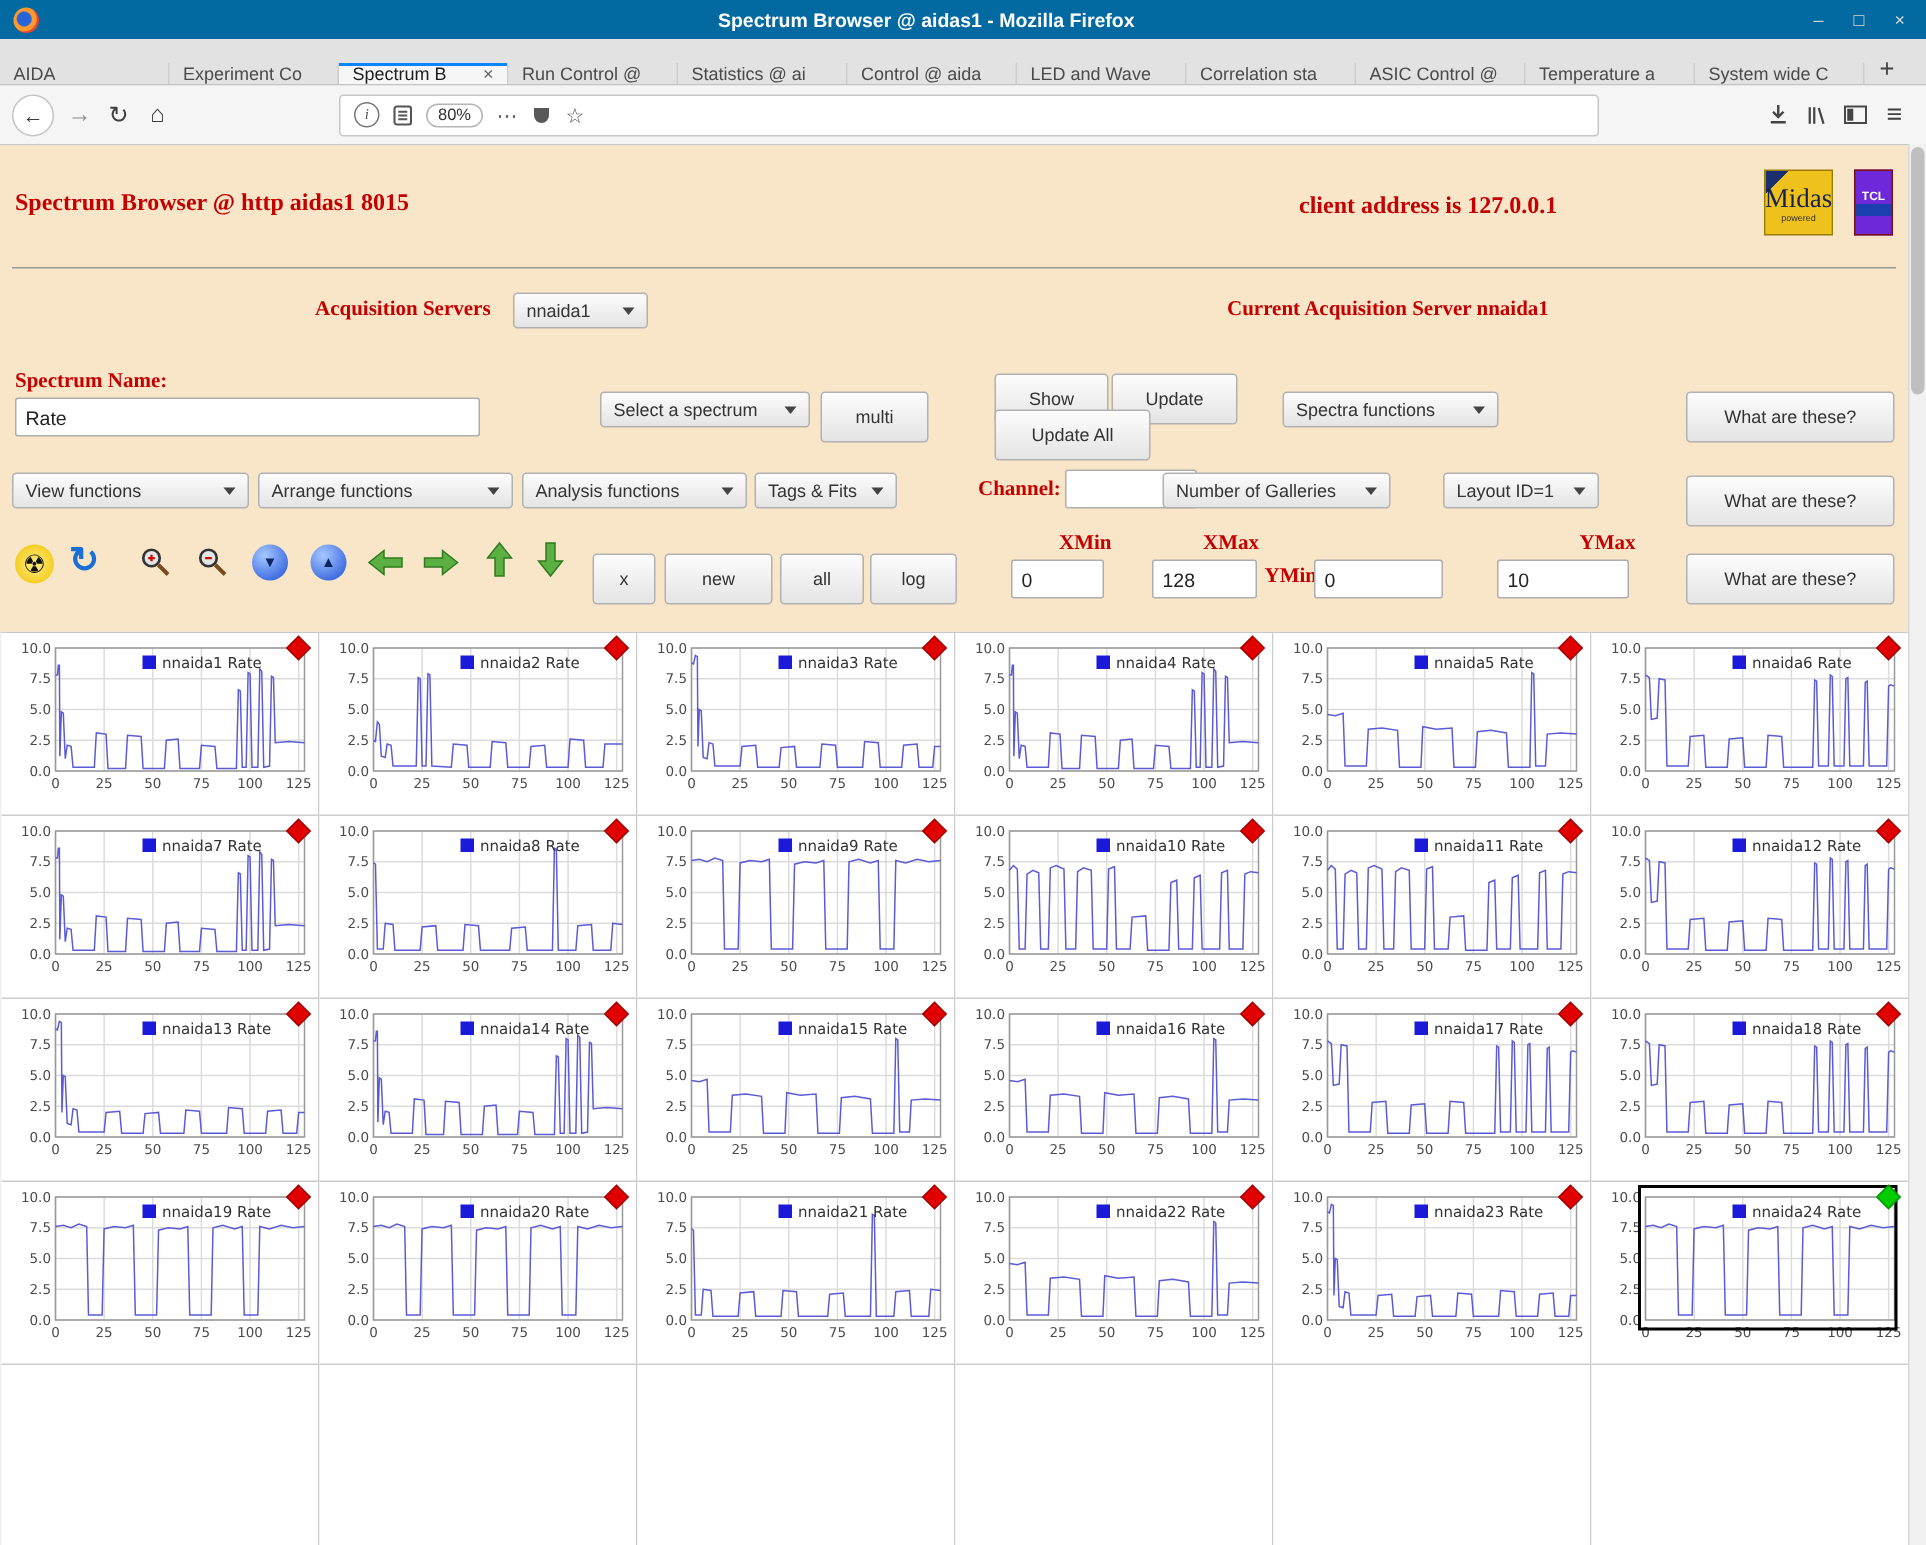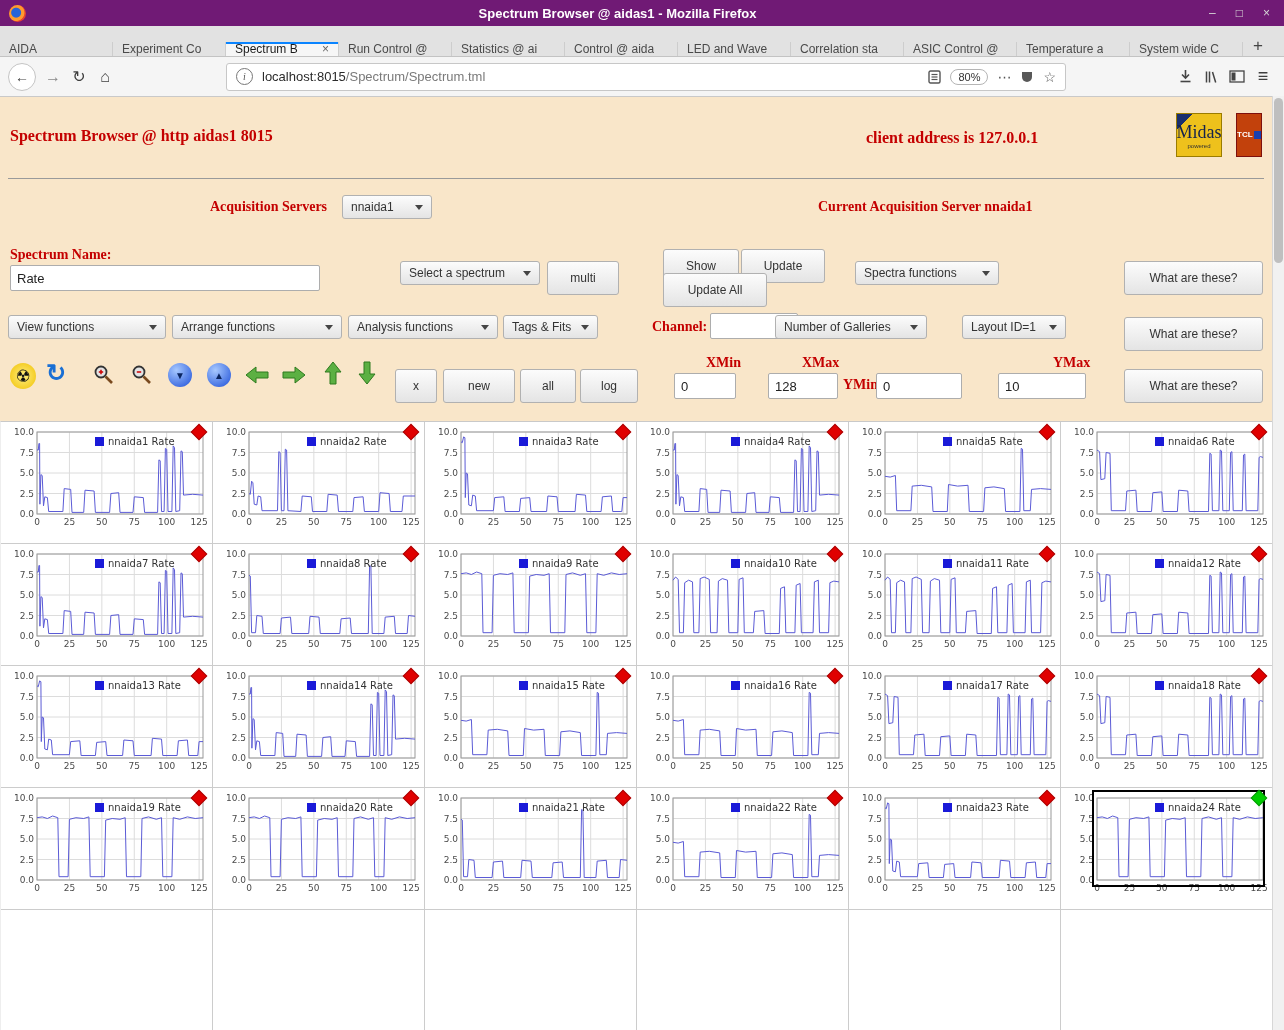--- a/index.html
+++ b/index.html
@@ -1,19 +1,19 @@
 <!DOCTYPE html>
 <html><head>
 <meta charset="utf-8">
 <style>
   html,body{margin:0;padding:0}
   body{width:1284px;height:1030px;overflow:hidden;background:#fff;font-family:"Liberation Sans",sans-serif;position:relative}
 
   
-  .titlebar{height:26px;background:#701a75;display:flex;align-items:center}
+  .titlebar{height:26px;background:#0369a1;display:flex;align-items:center}
   .ff-icon{width:17px;height:17px;border-radius:50%;margin-left:9px;
     background:radial-gradient(circle at 42% 45%, #2764d8 0 33%, #ff9a2e 40% 58%, #e8432e 64% 100%)}
   .win-title{flex:1;text-align:center;font-size:13px;font-weight:bold;color:#fff}
   .win-controls{display:flex;gap:20px;margin-right:14px;color:#d6d6d6;font-size:12px}
   .win-controls span{cursor:default}
 
   .tabbar{height:30px;background:#e2e2e2;display:flex;align-items:flex-end;border-bottom:1px solid #c3c3c3;overflow:hidden}
   .tabstrip{display:flex;align-items:stretch}
   .tab{flex:0 0 113px;box-sizing:border-box;display:flex;align-items:center;padding:0 9px;font-size:12px;color:#4a4a4a;
     border-right:1px solid #cdcdcd;white-space:nowrap;overflow:hidden;position:relative}
@@ -50,22 +50,22 @@
     font-size:12px;color:#333;padding:0 8px;box-sizing:border-box;white-space:nowrap;cursor:default}
   .caret{width:0;height:0;border-left:4px solid transparent;border-right:4px solid transparent;border-top:5px solid #444;flex:0 0 auto}
   .tinput{position:absolute;background:#fff;border:1px solid #adadad;border-radius:2px;font-size:13px;color:#222;
     padding:0 6px;box-sizing:border-box;height:26px;font-family:"Liberation Sans",sans-serif}
 
   .logo{position:absolute;box-sizing:border-box;overflow:hidden}
   .midas{left:1176px;top:16px;width:46px;height:44px;background:linear-gradient(135deg,#1a2f6e 0 18%,#eec11c 18% 100%);
     display:flex;flex-direction:column;align-items:center;justify-content:center;border:1px solid #9b7c00}
   .midas .m1{font-family:"Liberation Serif",serif;font-weight:normal;font-size:18px;color:#15224d}
   .midas .m2{font-size:6px;color:#333}
-  .tcl{left:1236px;top:16px;width:26px;height:44px;background:#c2410c;border:1px solid #7e0f0c;
-    display:flex;flex-direction:row;align-items:center;justify-content:center;gap:1px}
+  .tcl{left:1236px;top:16px;width:26px;height:44px;background:#6d28d9;border:1px solid #7e0f0c;
+    display:flex;flex-direction:column;align-items:center;justify-content:center;gap:1px}
   .tcl span{color:#fff;font-size:8px;font-weight:bold;line-height:8px}
   .tcl .blue{width:100%;height:8px;background:#1a3fae}
 
   .pico{position:absolute;display:flex;align-items:center;justify-content:center}
   .rad{width:26px;height:26px;border-radius:50%;background:radial-gradient(#ffee80,#f0c000);font-size:17px;color:#111}
   .refresh{font-size:24px;font-weight:bold;color:#1a6fd4}
   .bluecirc{width:24px;height:24px;border-radius:50%;background:radial-gradient(circle at 35% 30%,#a6c8ff,#1d4fd7);
     font-size:10px;color:#0a2560}
   .garrow{width:26px;height:24px}
   .garrow.left{transform:scaleX(-1)}
@@ -138,21 +138,20 @@
   <div class="newtab">+</div>
 </div>
 
 <div class="navbar">
   <div class="navbtn backbtn">←</div>
   <div class="navbtn fwd">→</div>
   <div class="navbtn">↻</div>
   <div class="navbtn">⌂</div>
   <div class="urlbar">
     <div class="info-circle">i</div>
-    <div class="url-text"><span>localhost:8015</span><span class="path">/Spectrum/Spectrum.tml</span></div>
     <div class="bar-ico">
       <svg width="13" height="14">
           <rect x="1" y="1" width="11" height="12" rx="1.5" fill="none" stroke="#555" stroke-width="1.4"></rect>
           <line x1="3.5" y1="4.5" x2="9.5" y2="4.5" stroke="#555" stroke-width="1.2"></line>
           <line x1="3.5" y1="7" x2="9.5" y2="7" stroke="#555" stroke-width="1.2"></line>
           <line x1="3.5" y1="9.5" x2="9.5" y2="9.5" stroke="#555" stroke-width="1.2"></line>
         </svg>
     </div>
     <div class="zoom-pill">80%</div>
     <div class="bar-ico">⋯</div>

